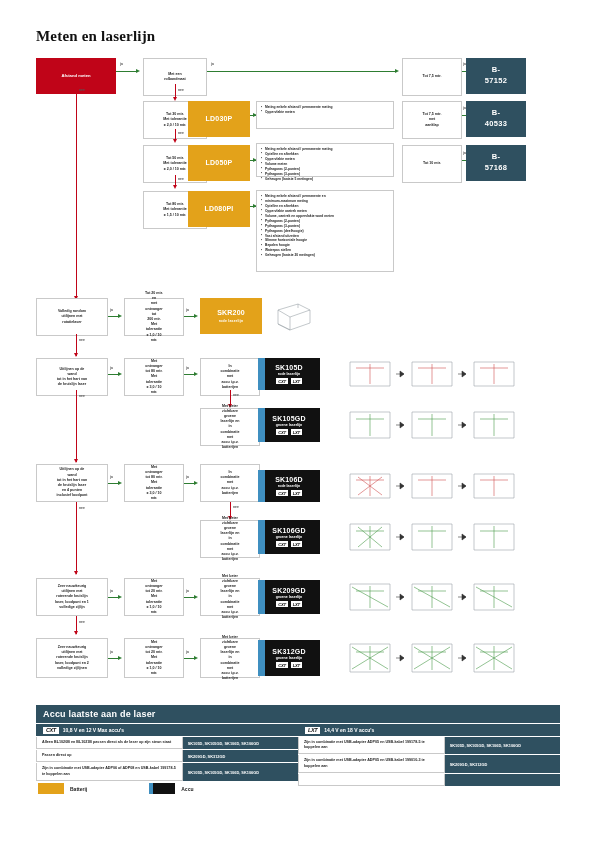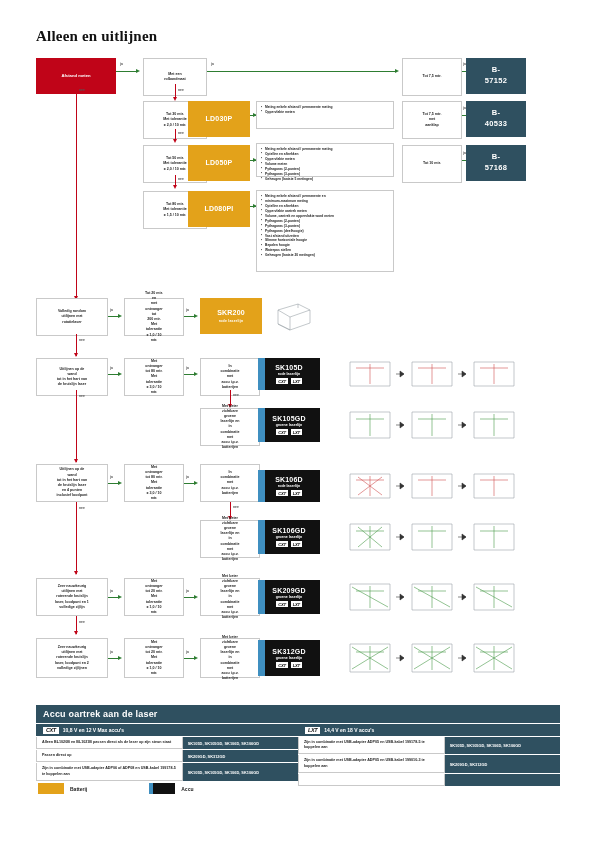--- a/index.html
+++ b/index.html
@@ -115,21 +115,21 @@
   .legend .item { display:flex; align-items:center; gap:6px; font-size:5px; font-weight:bold; color:#222; }
   .sw-batt { width:26px; height:11px; background:#e3a21a; }
   .sw-accu { width:26px; height:11px; background:#111; position:relative; }
   .sw-accu:before { content:""; position:absolute; left:0; top:0; bottom:0; width:4px; background:#3f8fc0; }
 </style>
 </head>
 <body>
 
 <div class="page">
 
-  <div class="title">Alleen en uitlijnen</div>
+  <div class="title">Meten en laserlijn</div>
 
   <div class="box start" style="left:36px; top:58px; width:80px; height:26px;">Afstand meten</div>
 
   <div class="hline" style="left:116px; top:71px; width:22px;"></div>
   <div class="arrowR" style="left:136px; top:68.5px;"></div>
   <div class="lbl" style="left:120px; top:62px;">ja</div>
 
   <div class="box" style="left:143px; top:58px; width:64px; height:26px;">Met een rolbandmaat</div>
 
   <div class="hline" style="left:207px; top:71px; width:190px;"></div>
@@ -595,21 +595,21 @@
       <path d="M72 14 L100 14 M86 8 L86 32 M68 9 L104 31 M104 9 L68 31"></path>
       <path d="M134 14 L162 14 M148 8 L148 32 M130 9 L166 31 M166 9 L130 31"></path>
     </g>
     <g fill="#333" stroke="#333" stroke-width="0.6">
       <path d="M50 20 L58 20 M54 17 L58 20 L54 23 Z"></path>
       <path d="M112 20 L120 20 M116 17 L120 20 L116 23 Z"></path>
     </g>
   </svg>
 
   <div class="tblwrap">
-    <div class="tbl-title">Accu oartrek aan de laser</div>
+    <div class="tbl-title">Accu laatste aan de laser</div>
     <div class="tbl-cols">
 
       <div class="tbl-col">
         <div class="colhead">
           <span class="badge-cxt">CXT</span>
           <span>10,8 V en 12 V Max accu's</span>
         </div>
         <div class="rowline">
           <div class="cell-desc">Alleen BL1020B en BL1021B passen direct als de laser op zijn steun staat</div>
           <div class="cell-val">SK105D, SK105GD, SK106D, SK106GD</div>

